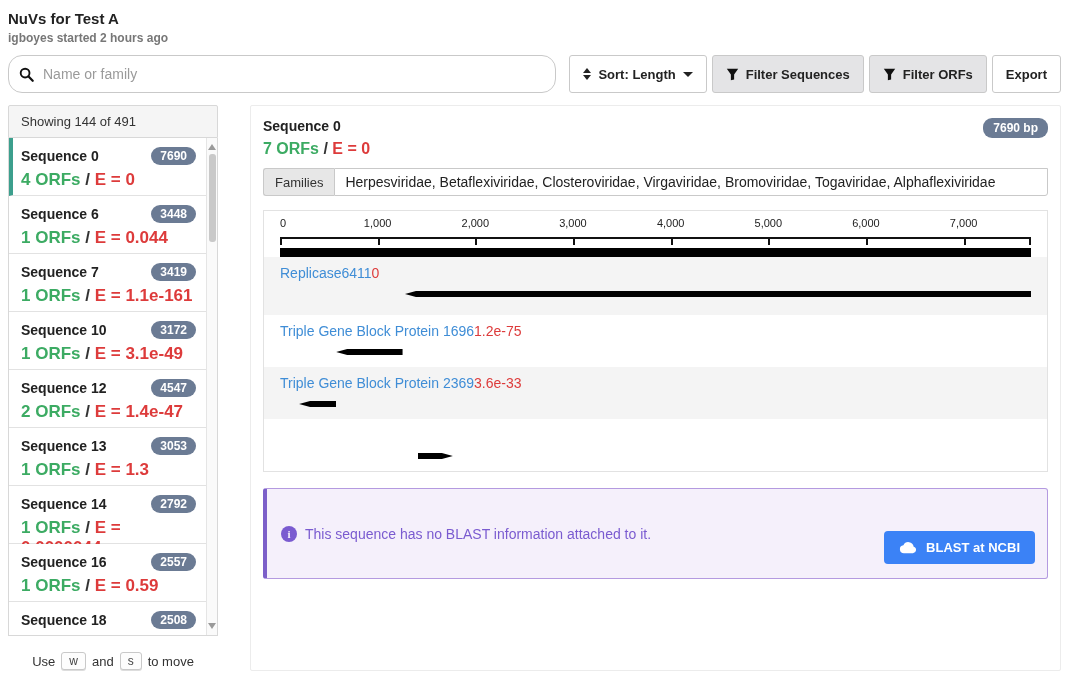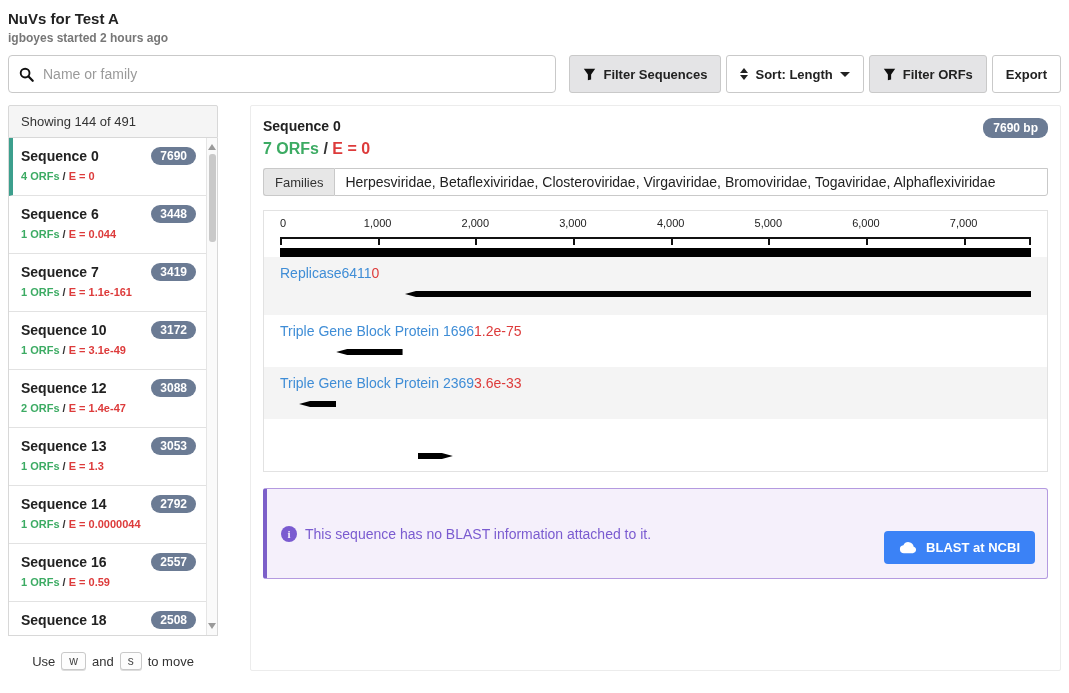--- a/index.html
+++ b/index.html
@@ -9,21 +9,21 @@
     background:#fff; color:#333; font-size:14px;
   }
   .page { padding:8px; width:1069px; height:693px; }
 
   
   .hdr-title { font-size:15px; font-weight:bold; color:#222; padding:2px 0 4px 0; }
   .hdr-sub { font-size:12px; font-weight:bold; color:#777; padding-bottom:10px; }
 
   
   .toolbar { display:flex; align-items:stretch; height:38px; margin-bottom:12px; }
-  .searchbox { flex:1; display:flex; align-items:center; border:1px solid #c9c9c9; border-radius:4px; background:#fff; padding:0 10px; margin-right:8px; }
+  .searchbox { flex:1; display:flex; align-items:center; border:1px solid #c9c9c9; border-radius:14px; background:#fff; padding:0 10px; margin-right:8px; }
   .searchbox svg { flex:none; margin-right:9px; }
   .searchbox input { border:none; outline:none; font-size:14px; color:#333; width:100%; font-family:"Liberation Sans",sans-serif; }
   .searchbox input::placeholder { color:#9a9a9a; }
   .tb-btn { display:flex; align-items:center; justify-content:center; gap:7px; border:1px solid #c9c9c9; border-radius:3px; background:#fff; font-size:13px; font-weight:bold; color:#222; padding:0 13px; margin-left:5px; cursor:pointer; white-space:nowrap; }
   .tb-btn.gray { background:#e4e4e6; }
   .caret-down { width:0; height:0; border-left:5px solid transparent; border-right:5px solid transparent; border-top:5px solid #222; display:inline-block; }
   .updown { display:inline-flex; flex-direction:column; gap:2px; }
   .updown i { width:0; height:0; border-left:4px solid transparent; border-right:4px solid transparent; display:block; }
   .updown i.u { border-bottom:5px solid #222; }
   .updown i.d { border-top:5px solid #222; }
@@ -35,21 +35,21 @@
 
   
   .side-head { border:1px solid #d8d8d8; background:#f5f5f5; font-size:13px; color:#333; padding:8px 12px; border-radius:2px 2px 0 0; }
   .seq-list { border:1px solid #d8d8d8; border-top:none; height:498px; overflow:hidden; position:relative; background:#fff; }
   .seq-items { margin-right:11px; }
   .seq-item { position:relative; border-bottom:1px solid #e2e2e2; background:#fff; padding:9px 10px 8px 12px; height:58px; }
   .seq-item.selected { border-left:4px solid #3c9f8d; padding-left:8px; }
   .seq-item .row1 { display:flex; align-items:center; justify-content:space-between; }
   .seq-item .nm { font-size:14px; font-weight:bold; color:#222; }
   .badge { background:#6b7b94; color:#fff; font-size:12px; font-weight:bold; border-radius:9px; padding:2px 9px; }
-  .seq-item .row2 { font-size:11px; font-weight:bold; margin-top:5px; }
+  .seq-item .row2 { font-size:17px; font-weight:bold; margin-top:5px; }
   .grn { color:#3cab63; } .red { color:#dd3b3b; } .sep { color:#333; }
 
   
   .scrollbar { position:absolute; top:0; right:0; width:11px; height:100%; background:#fafafa; border-left:1px solid #e5e5e5; }
   .scroll-up, .scroll-down { position:absolute; left:0; width:100%; height:14px; display:flex; align-items:center; justify-content:center; }
   .scroll-up { top:2px; } .scroll-down { bottom:2px; }
   .scroll-up i { width:0;height:0;border-left:4px solid transparent;border-right:4px solid transparent;border-bottom:6px solid #9a9a9a; }
   .scroll-down i { width:0;height:0;border-left:4px solid transparent;border-right:4px solid transparent;border-top:6px solid #9a9a9a; }
   .scroll-thumb { position:absolute; top:16px; left:2px; width:7px; height:88px; background:#c9c9c9; border-radius:3px; }
 
@@ -101,38 +101,38 @@
   <div class="hdr-sub">igboyes started 2 hours ago</div>
 
   <div class="toolbar">
     <div class="searchbox">
       <svg width="15" height="15" viewBox="0 0 16 16">
           <circle cx="6.5" cy="6.5" r="4.7" fill="none" stroke="#111" stroke-width="2"></circle>
           <line x1="10.2" y1="10.2" x2="14.6" y2="14.6" stroke="#111" stroke-width="2.4" stroke-linecap="round"></line>
         </svg>
       <input type="text" placeholder="Name or family" style="">
     </div>
-    <button class="tb-btn gray">
-      <svg width="13" height="13" viewBox="0 0 16 16">
-          <path d="M1 1 h14 L10 8 v6 l-4 1 v-7 Z" fill="#111"></path>
-        </svg>
-      <span>Filter Sequences</span>
-    </button>
     <button class="tb-btn">
       <span class="updown">
           <i class="u"></i>
           <i class="d"></i>
         </span>
       <span>Sort: Length</span>
       <span class="caret-down"></span>
     </button>
     <button class="tb-btn gray">
       <svg width="13" height="13" viewBox="0 0 16 16">
           <path d="M1 1 h14 L10 8 v6 l-4 1 v-7 Z" fill="#111"></path>
         </svg>
+      <span>Filter Sequences</span>
+    </button>
+    <button class="tb-btn gray">
+      <svg width="13" height="13" viewBox="0 0 16 16">
+          <path d="M1 1 h14 L10 8 v6 l-4 1 v-7 Z" fill="#111"></path>
+        </svg>
       <span>Filter ORFs</span>
     </button>
     <button class="tb-btn">
       <span>Export</span>
     </button>
   </div>
 
   <div class="content">
 
     <div class="sidebar">
@@ -163,21 +163,21 @@
             <div class="seq-item">
               <div class="row1">
                 <span class="nm">Sequence 10</span>
                 <span class="badge">3172</span>
               </div>
               <div class="row2"><span class="grn">1 ORFs</span><span class="sep"> / </span><span class="red">E = 3.1e-49</span></div>
             </div>
             <div class="seq-item">
               <div class="row1">
                 <span class="nm">Sequence 12</span>
-                <span class="badge">3088</span>
+                <span class="badge">4547</span>
               </div>
               <div class="row2"><span class="grn">2 ORFs</span><span class="sep"> / </span><span class="red">E = 1.4e-47</span></div>
             </div>
             <div class="seq-item">
               <div class="row1">
                 <span class="nm">Sequence 13</span>
                 <span class="badge">3053</span>
               </div>
               <div class="row2"><span class="grn">1 ORFs</span><span class="sep"> / </span><span class="red">E = 1.3</span></div>
             </div>

